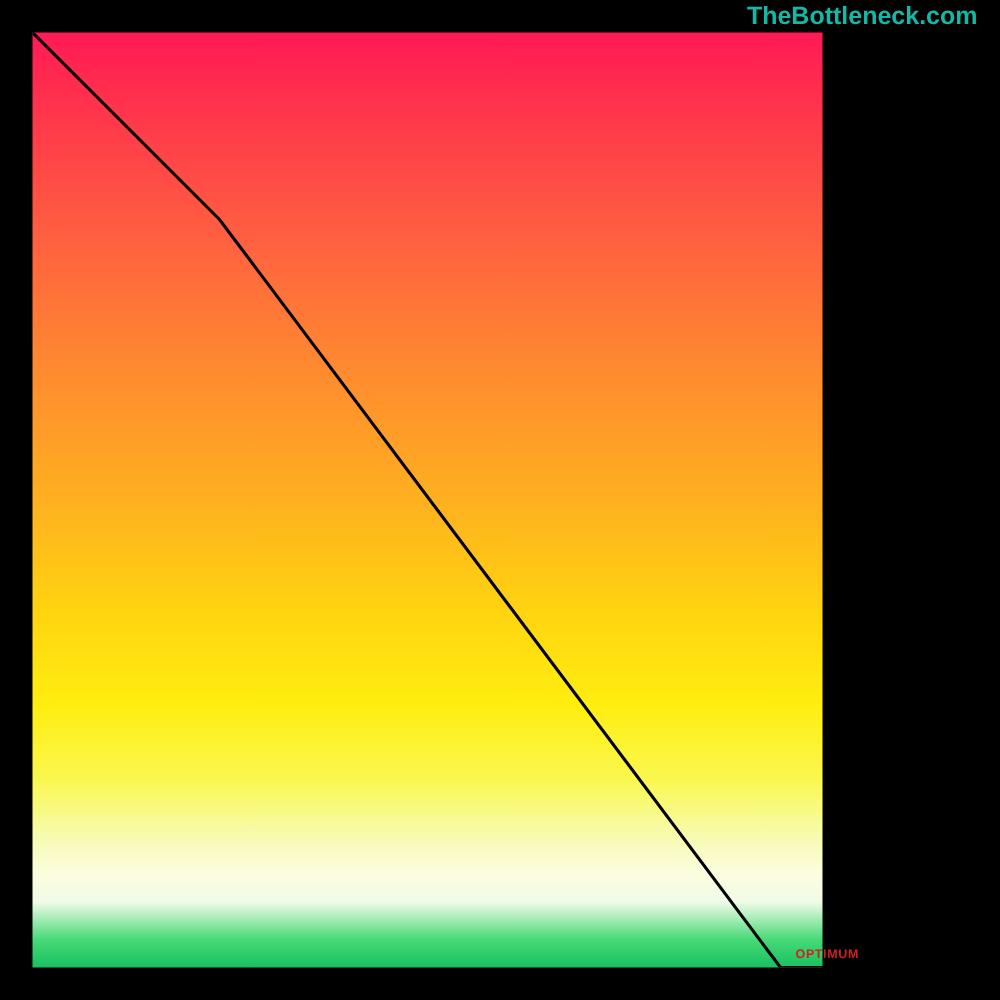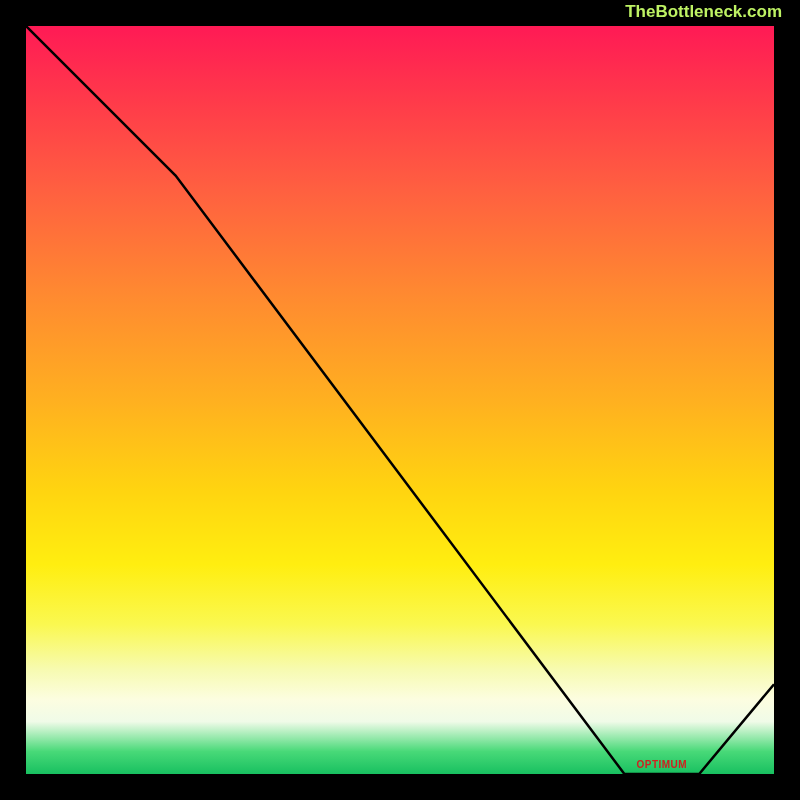--- a/index.html
+++ b/index.html
@@ -13,30 +13,30 @@
   }
   .wrap {
     position: relative;
     width: 800px;
     height: 800px;
   }
   .attribution {
     position: absolute;
     top: 2px;
     right: 18px;
-    color: #bef264;
-    font-size: 17px;
+    color: #14b8a6;
+    font-size: 20px;
     font-weight: bold;
     z-index: 10;
   }
   .plot {
     position: absolute;
     left: 26px;
     top: 26px;
-    width: 748px;
+    width: 632px;
     height: 748px;
     background: linear-gradient(
       to bottom,
       #ff1a55 0%,
       #ff3a4a 10%,
       #ff6040 22%,
       #ff8a30 36%,
       #ffb020 50%,
       #ffd410 62%,
       #ffee10 72%,

